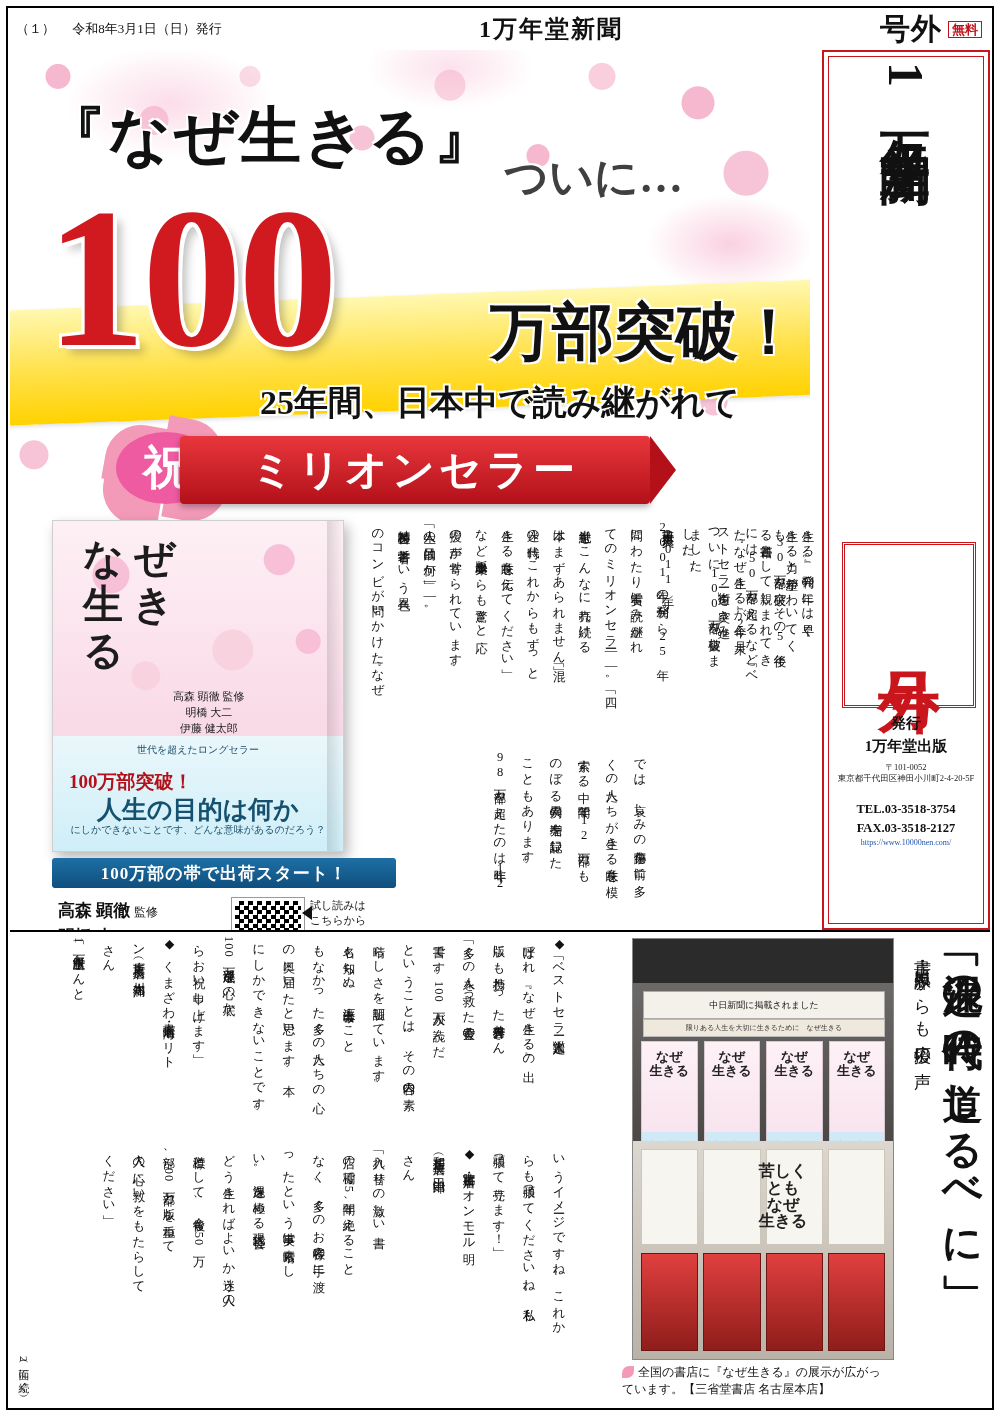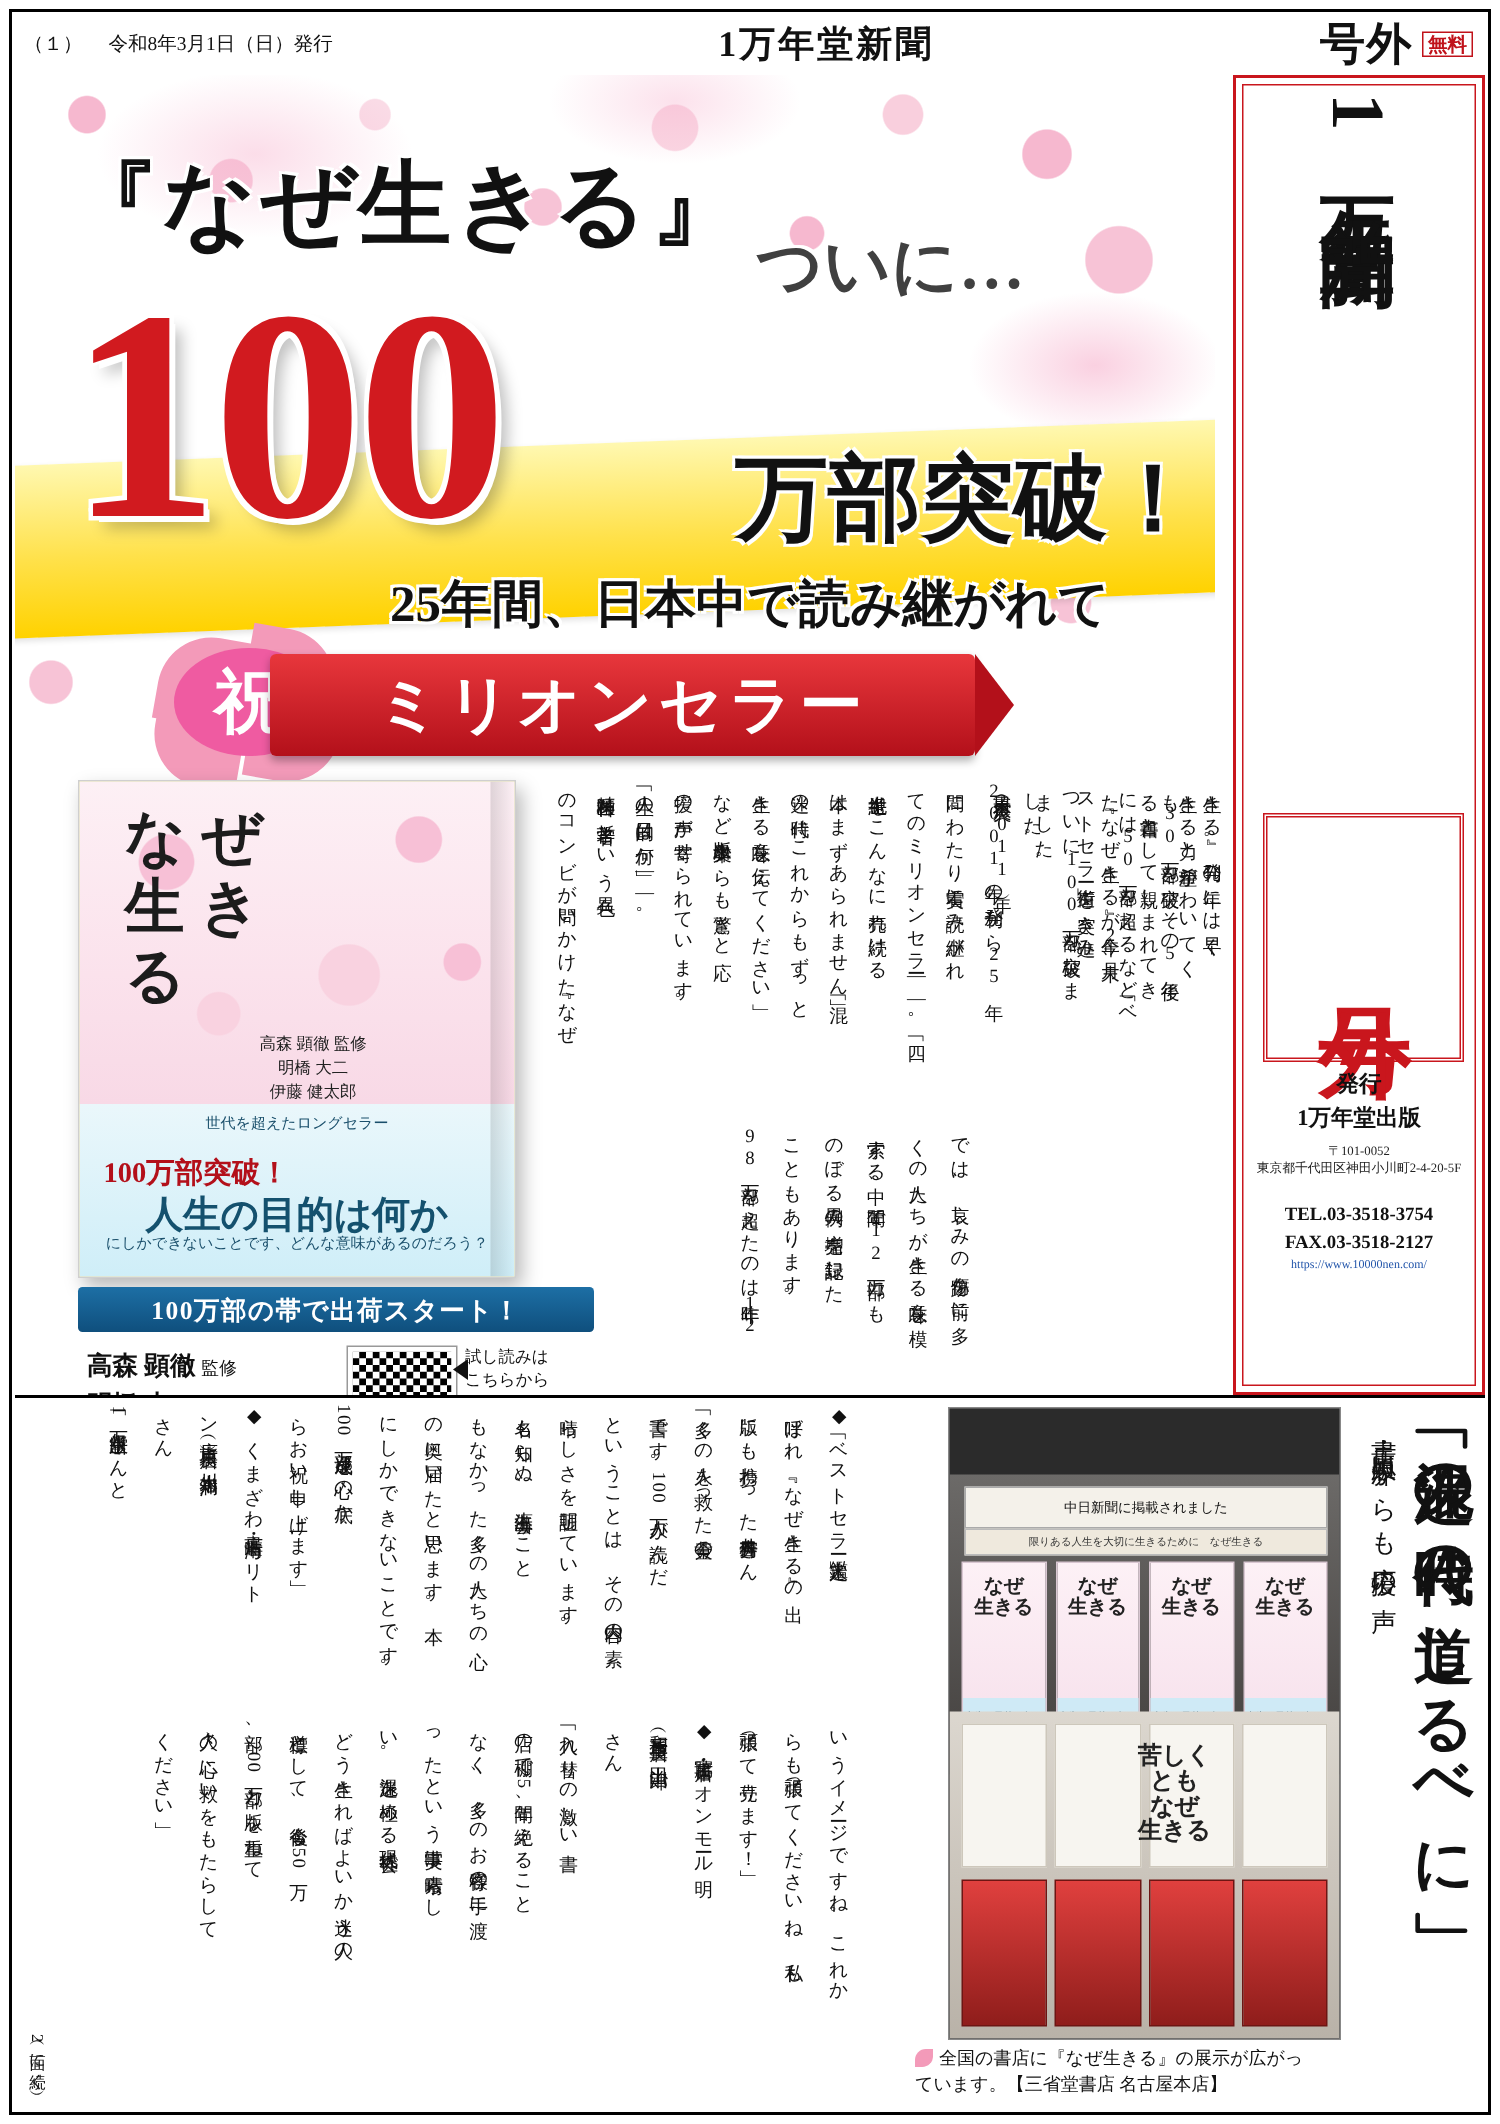--- a/index.html
+++ b/index.html
@@ -159,21 +159,21 @@
   .bkm{flex:1;background:linear-gradient(180deg,#fdf1f6,#f6dfeb);border:1px solid #d9c7d2;position:relative;}
   .bkm .ttl{position:absolute;left:0;right:0;top:8px;text-align:center;font-size:13px;font-weight:bold;line-height:1.05;color:#222;}
   .bkm .bnd{position:absolute;left:0;right:0;bottom:0;height:34px;background:#cfeaf6;}
   .bkm .bnd span{position:absolute;left:0;right:0;top:8px;text-align:center;font-size:6.5px;color:#14516e;}
   .ph-b .row1{position:absolute;left:8px;top:8px;width:244px;height:96px;display:flex;gap:5px;}
   .ph-b .row1 div{flex:1;background:#f7f5f0;border:1px solid #cdc7bb;}
   .ph-b .row2{position:absolute;left:8px;top:112px;width:244px;height:98px;display:flex;gap:5px;}
   .ph-b .row2 div{flex:1;background:linear-gradient(180deg,#e0403e,#8f1d1b);border:1px solid #6d1513;}
   .ph-b .lbl{position:absolute;left:120px;top:22px;font-size:16px;font-weight:bold;color:#222;line-height:1.05;text-align:center;width:60px;}
 
-  .photo-cap{position:absolute;right:112px;top:428px;width:268px;font-size:12px;line-height:1.45;}
+  .photo-cap{position:absolute;right:100px;top:428px;width:268px;font-size:12px;line-height:1.45;}
   .cap-petal{display:inline-block;width:12px;height:12px;background:#f39ab9;border-radius:60% 0 60% 0;margin-right:4px;vertical-align:-2px;}
 
   .bcols{position:absolute;left:0px;top:0px;width:560px;height:456px;display:flex;flex-direction:row-reverse;}
   .bcol{writing-mode:vertical-rl;font-size:12.5px;line-height:1.8;letter-spacing:1px;width:30px;height:446px;}
   .tail{position:absolute;left:6px;top:420px;writing-mode:vertical-rl;font-size:11px;}
 </style>
 </head>
 <body>
 
 <div class="page">

